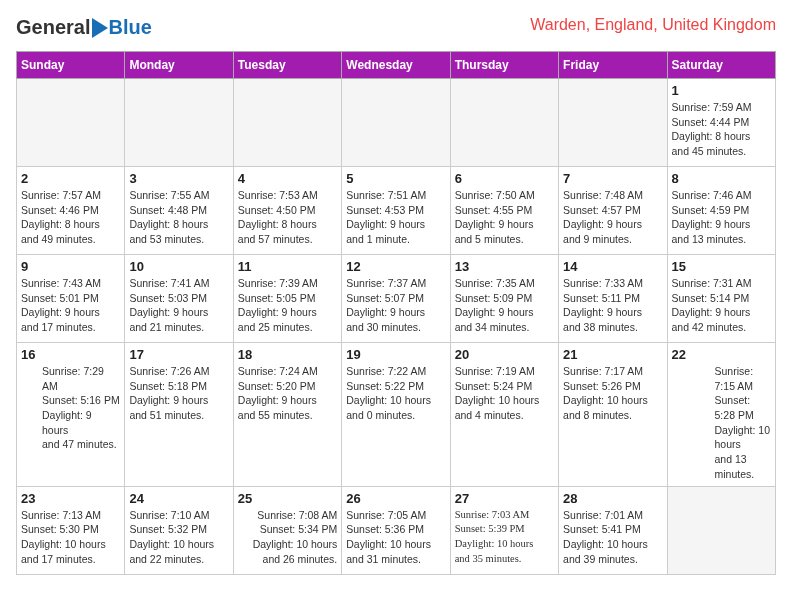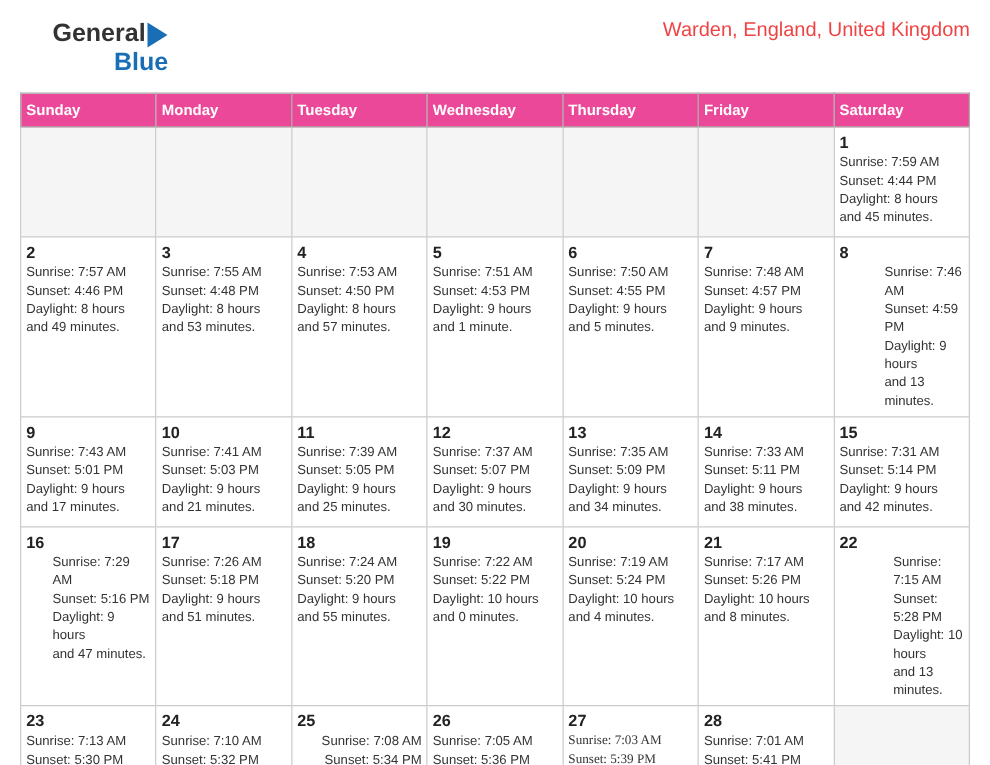--- a/index.html
+++ b/index.html
@@ -29,21 +29,21 @@
       font-size: 16px;
       color: #ef4444;
       font-weight: normal;
     }
     .calendar {
       width: 100%;
       border-collapse: collapse;
       font-size: 11px;
     }
     .calendar thead tr th {
-      background: #ec4899;
+      background: #a21caf;
       color: #fff;
       padding: 6px 4px;
       text-align: left;
       font-size: 12px;
       font-weight: bold;
       border: 1px solid #aaa;
     }
     .calendar tbody tr td {
       border: 1px solid #ccc;
       vertical-align: top;
@@ -62,23 +62,22 @@
       color: #222;
       margin-bottom: 2px;
     }
     .day-info {
       font-size: 10.5px;
       color: #333;
       line-height: 1.4;
     }
     .logo-wrapper {
       display: flex;
-      flex-direction: column;
-      align-items: flex-end;
-      margin-left: 26px;
+      flex-direction: row;
+      align-items: center;
     }
     .logo-line1 {
       display: flex;
       align-items: center;
     }
     .logo-general {
       font-size: 20px;
       font-weight: bold;
       color: #333;
     }
@@ -186,21 +185,21 @@
         </td>
         <td>
           <div class="day-num">7</div>
           <div class="day-info" style="white-space: pre-line;">Sunrise: 7:48 AM
 Sunset: 4:57 PM
 Daylight: 9 hours
 and 9 minutes.</div>
         </td>
         <td>
           <div class="day-num">8</div>
-          <div class="day-info" style="white-space: pre-line; margin-left: 36px;">Sunrise: 7:46 AM
+          <div class="day-info" style="white-space: pre-line;">Sunrise: 7:46 AM
 Sunset: 4:59 PM
 Daylight: 9 hours
 and 13 minutes.</div>
         </td>
       </tr>
       <tr>
         <td>
           <div class="day-num">9</div>
           <div class="day-info" style="white-space: pre-line;">Sunrise: 7:43 AM
 Sunset: 5:01 PM

